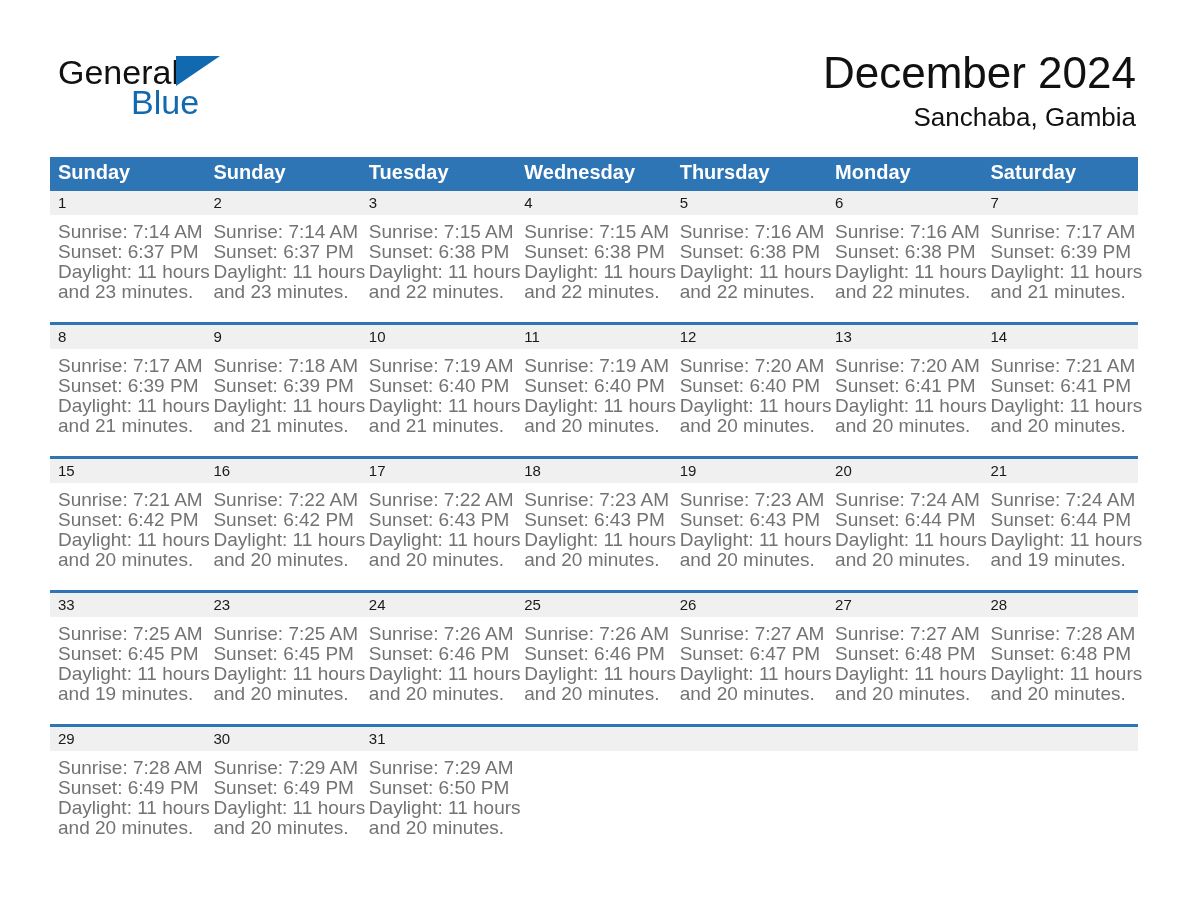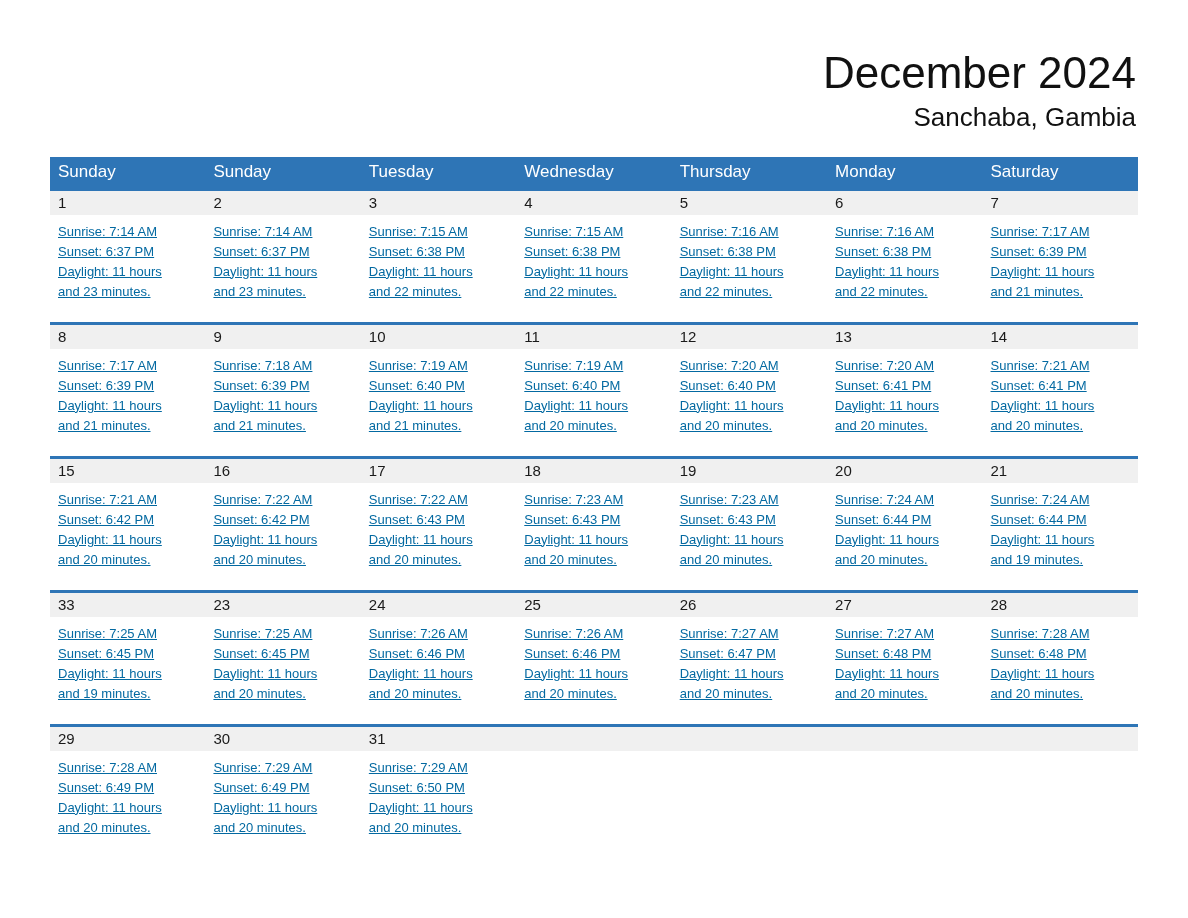--- a/index.html
+++ b/index.html
@@ -100,22 +100,22 @@
     border-collapse: collapse;
     table-layout: fixed;
   }
   .calendar th, .calendar td {
     padding: 0;
     margin: 0;
   }
   .dow-row th {
     background: #2e75b6;
     color: #ffffff;
-    font-size: 17px;
-    font-weight: normal;
+    font-size: 20px;
+    font-weight: bold;
     text-align: left;
     height: 32px;
     vertical-align: middle;
     padding-left: 8px;
     box-sizing: border-box;
   }
   .week-row td {
     vertical-align: top;
     border-top: 3px solid #2e75b6;
     height: 134px;
@@ -132,39 +132,44 @@
     font-size: 15px;
     color: #1a1a1a;
     padding-left: 8px;
     box-sizing: border-box;
   }
   .daynum.empty {
     background: #f0f0f0;
   }
   .cell-body {
     padding: 7px 8px 0 8px;
-    font-size: 13px;
+    font-size: 19px;
     line-height: 20px;
-    color: #0369a1;
-    text-decoration: underline;
+    color: #737373;
   }
   .cell-body div {
     white-space: nowrap;
   }
   .cell-empty .cell-body {
     visibility: hidden;
   }
 </style>
 </head>
 <body>
 
 <div class="page">
 
   <div class="top-bar">
 
+    <div class="brand">
+      <div class="brand-row1">
+        <span class="brand-general">General</span><span class="brand-triangle"></span>
+      </div>
+      <div class="brand-row2">Blue</div>
+    </div>
 
     <div class="title-block">
       <div class="month-title">December 2024</div>
       <div class="location-title">Sanchaba, Gambia</div>
     </div>
 
   </div>
 
   <table class="calendar">
     <thead>

